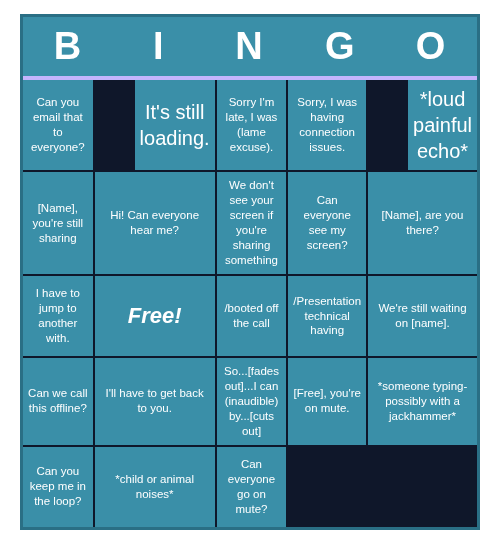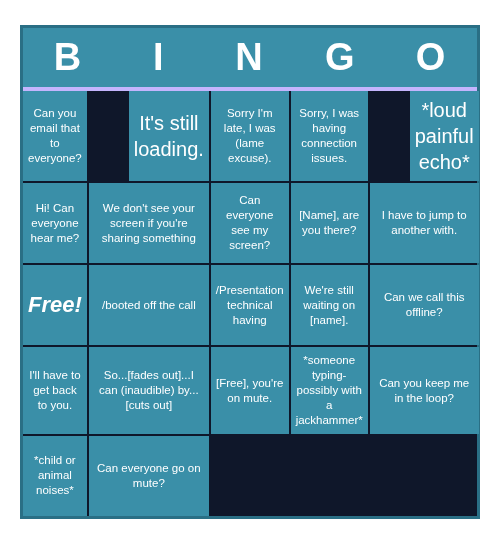--- a/index.html
+++ b/index.html
@@ -71,20 +71,21 @@
       <div class="bingo-letter">N</div>
       <div class="bingo-letter">G</div>
       <div class="bingo-letter">O</div>
     </div>
   <div class="bingo-grid">
   <div class="bingo-cell">Can you email that to everyone?</div>
       <div class="bingo-cell large-text">It's still loading.</div>
       <div class="bingo-cell">Sorry I'm late, I was (lame excuse).</div>
       <div class="bingo-cell">Sorry, I was having connection issues.</div>
       <div class="bingo-cell large-text">*loud painful echo*</div>
+      <div class="bingo-cell">[Name], you're still sharing</div>
       <div class="bingo-cell">Hi! Can everyone hear me?</div>
       <div class="bingo-cell">We don't see your screen if you're sharing something</div>
       <div class="bingo-cell">Can everyone see my screen?</div>
       <div class="bingo-cell">[Name], are you there?</div>
       <div class="bingo-cell">I have to jump to another with.</div>
       <div class="bingo-cell free">Free!</div>
       <div class="bingo-cell">/booted off the call</div>
       <div class="bingo-cell">/Presentation technical having</div>
       <div class="bingo-cell">We're still waiting on [name].</div>
       <div class="bingo-cell">Can we call this offline?</div>

